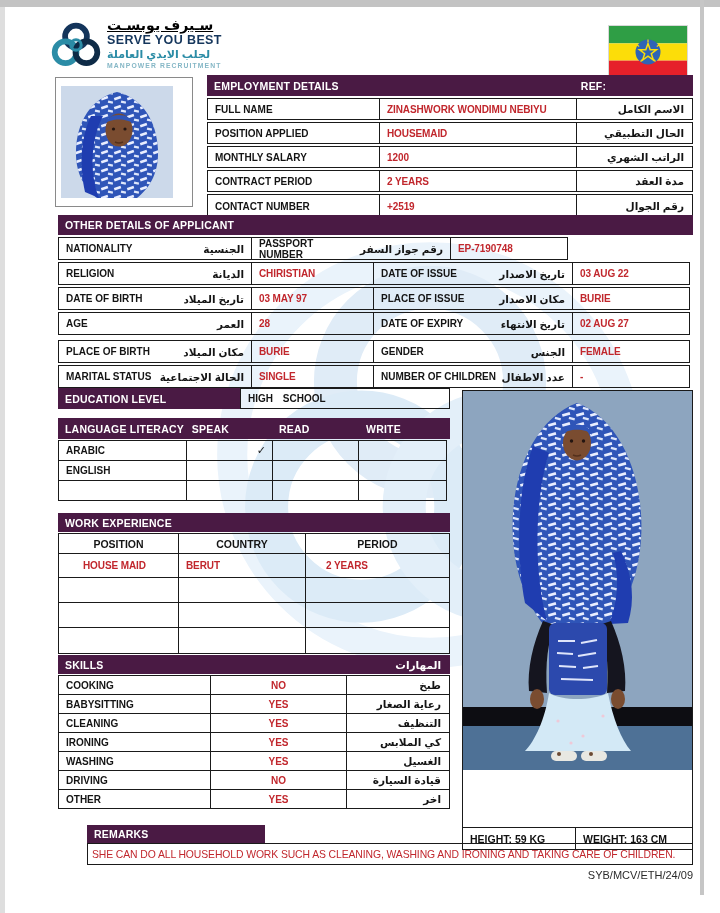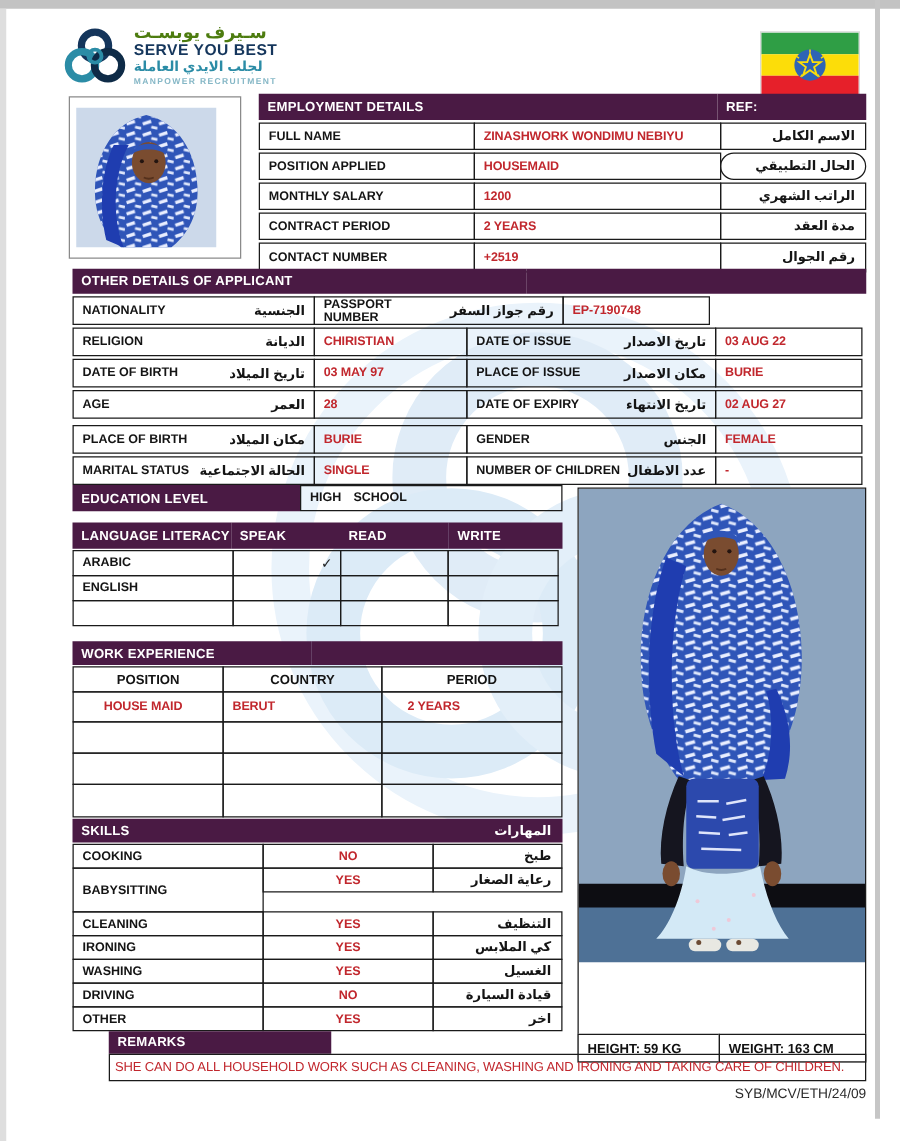--- a/index.html
+++ b/index.html
@@ -24,21 +24,21 @@
   .valc{color:#c1272d;justify-content:center;}
   .arr{justify-content:flex-end;padding-right:8px;font-size:10.5px;}
   .pair{justify-content:space-between;padding-left:7px;padding-right:7px;}
   .pair .en{font-size:10px;}
   .pair .arx{font-size:10.5px;}
   .hdrc{justify-content:center;font-size:10.5px;}
   .gap2{margin-top:2px;}
   .m-1{margin-top:-1px;}
   .chk{justify-content:flex-end;padding-right:6px;color:#222;font-size:11px;}
   
-  .brand-ar{font-size:14px;font-weight:700;color:#4d7c0f;line-height:15px;}
+  .brand-ar{font-size:14px;font-weight:700;color:#000000;line-height:15px;text-decoration:underline;}
   .brand-en{font-size:12.5px;font-weight:700;color:#15365c;letter-spacing:.4px;line-height:14px;}
   .brand-tag-ar{font-size:11px;font-weight:700;color:#2b8ca6;line-height:14px;}
   .brand-tag-en{font-size:6.8px;font-weight:700;color:#85b7c6;letter-spacing:1.1px;line-height:9px;}
   .photo-box{border:1px solid #8a8a8a;background:#fff;}
   .stats-row{display:flex;}
   .stats-cell{border:1px solid #1a1a1a;background:#fff;display:flex;align-items:center;
               font-weight:700;font-size:10.5px;color:#111;padding-left:7px;box-sizing:border-box;}
   .refcode{font-size:11px;color:#2b2b2b;}
   .remark-text{border:1px solid #1a1a1a;display:flex;align-items:center;color:#c1272d;
                font-weight:400;font-size:10.4px;padding-left:4px;letter-spacing:-0.1px;}
@@ -114,21 +114,21 @@
       <div class="bar" style="width:115px;height:21px;">REF:</div>
     </div>
     <div class="trow gap2">
       <div class="cell lab" style="width:173px;height:22px;">FULL NAME</div>
       <div class="cell val" style="width:198px;height:22px;">ZINASHWORK WONDIMU NEBIYU</div>
       <div class="cell arr" style="width:117px;height:22px;">الاسم الكامل</div>
     </div>
     <div class="trow gap2">
       <div class="cell lab" style="width:173px;height:22px;">POSITION APPLIED</div>
       <div class="cell val" style="width:198px;height:22px;">HOUSEMAID</div>
-      <div class="cell arr" style="width:117px;height:22px;border-radius:11px;">الحال التطبيقي</div>
+      <div class="cell arr" style="width:117px;height:22px;">الحال التطبيقي</div>
     </div>
     <div class="trow gap2">
       <div class="cell lab" style="width:173px;height:22px;">MONTHLY SALARY</div>
       <div class="cell val" style="width:198px;height:22px;">1200</div>
       <div class="cell arr" style="width:117px;height:22px;">الراتب الشهري</div>
     </div>
     <div class="trow gap2">
       <div class="cell lab" style="width:173px;height:22px;">CONTRACT PERIOD</div>
       <div class="cell val" style="width:198px;height:22px;">2 YEARS</div>
       <div class="cell arr" style="width:117px;height:22px;">مدة العقد</div>
@@ -291,21 +291,21 @@
       <div class="bar" style="width:215px;height:19px;">SKILLS</div>
       <div style="width:2px;"></div>
       <div class="bar ar-right" style="width:175px;height:19px;">المهارات</div>
     </div>
     <div class="trow" style="margin-top:1px;">
       <div class="cell lab" style="width:153px;height:20px;">COOKING</div>
       <div class="cell valc" style="width:137px;height:20px;">NO</div>
       <div class="cell arr" style="width:104px;height:20px;">طبخ</div>
     </div>
     <div class="trow m-1">
-      <div class="cell lab" style="width:153px;height:36px;">BABYSITTING</div>
+      <div class="cell lab" style="width:153px;height:20px;">BABYSITTING</div>
       <div class="cell valc" style="width:137px;height:20px;">YES</div>
       <div class="cell arr" style="width:104px;height:20px;">رعاية الصغار</div>
     </div>
     <div class="trow m-1">
       <div class="cell lab" style="width:153px;height:20px;">CLEANING</div>
       <div class="cell valc" style="width:137px;height:20px;">YES</div>
       <div class="cell arr" style="width:104px;height:20px;">التنظيف</div>
     </div>
     <div class="trow m-1">
       <div class="cell lab" style="width:153px;height:20px;">IRONING</div>

